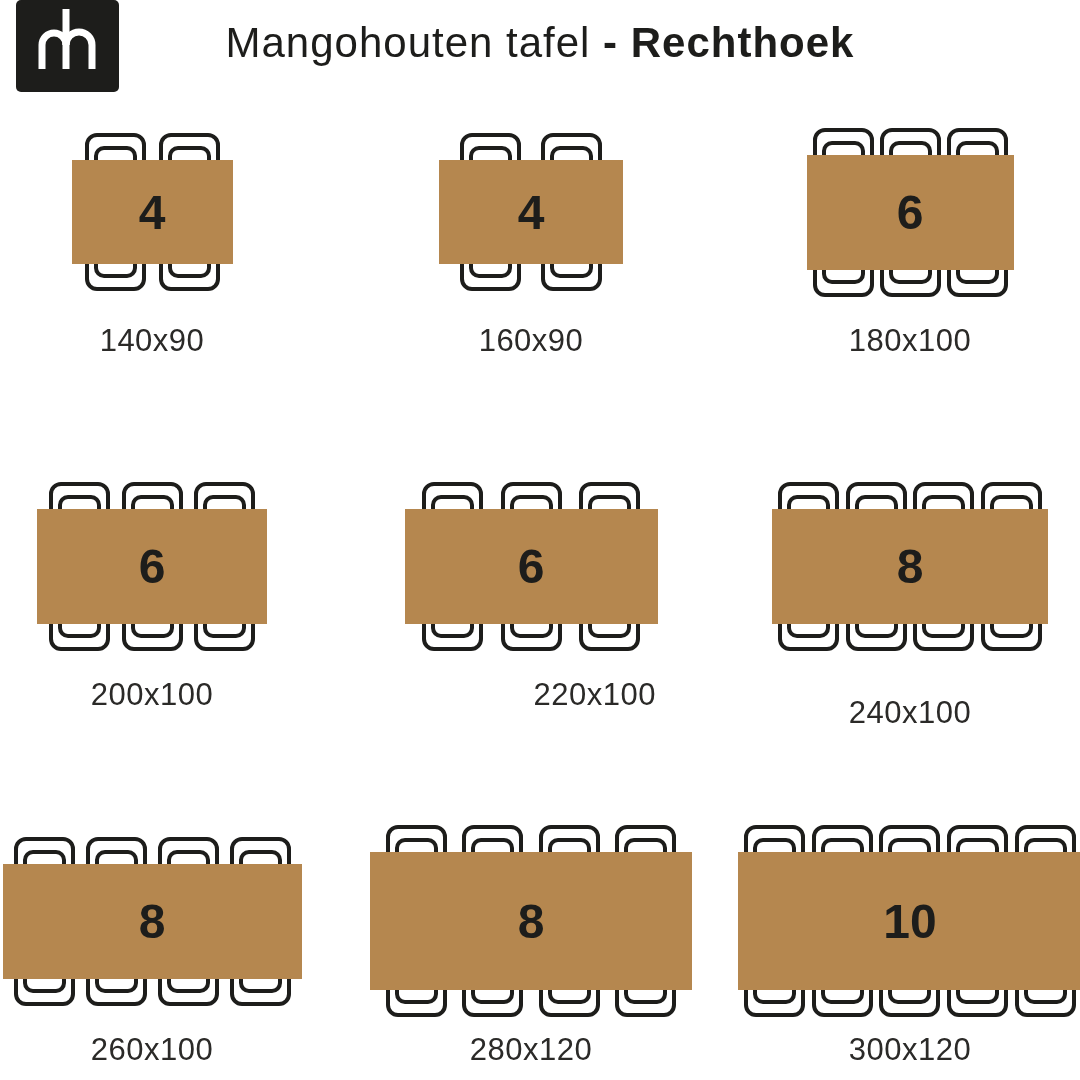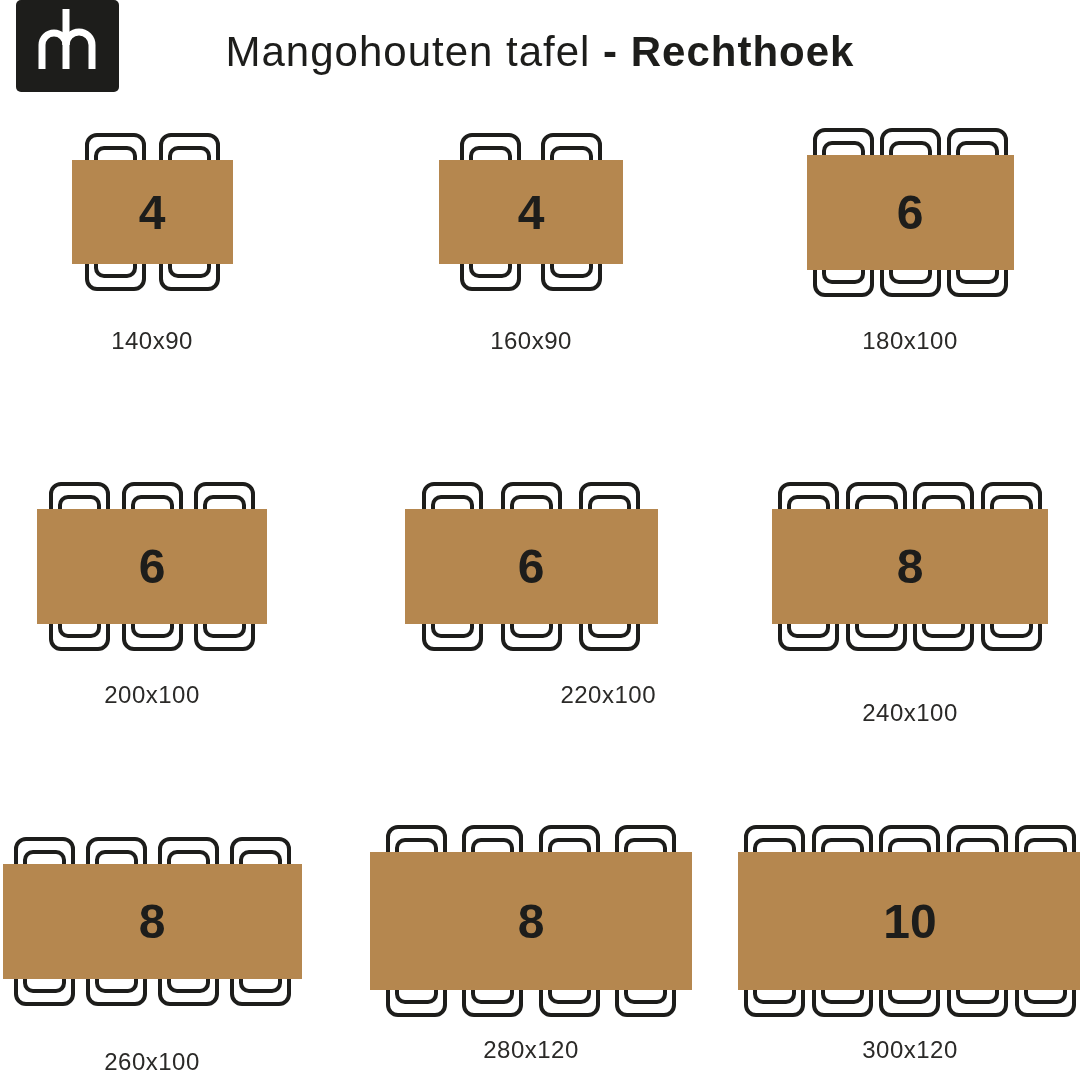--- a/index.html
+++ b/index.html
@@ -9,21 +9,21 @@
     font-family:"Liberation Sans", sans-serif;
   }
   
   .logo {
     position:absolute; left:16px; top:0; width:103px; height:92px;
     background:var(--line); border-radius:5px;
     display:flex; align-items:center; justify-content:center;
   }
   .logo svg { width:103px; height:91px; }
   h1 {
-    position:absolute; left:0; right:0; top:12px; margin:17px;
+    position:absolute; left:0; right:0; top:12px; margin:8px;
     text-align:center; font-size:42px; line-height:46px; font-weight:400;
     color:var(--line); letter-spacing:1px; white-space:nowrap;
   }
   h1 .bold { font-weight:700; }
   
   .tile { position:absolute; }
   .chair-row {
     position:absolute; left:0; right:0; z-index:1;
     display:flex; justify-content:space-evenly;
   }
@@ -40,21 +40,21 @@
   }
   .row-top .chair-inner { top:9px; }
   .row-bottom .chair-inner { bottom:9px; }
   .tabletop {
     position:absolute; z-index:2; background:var(--table);
     display:flex; align-items:center; justify-content:center;
   }
   .seats { font-weight:700; font-size:48px; color:var(--line); }
   .dim-label {
     position:absolute; width:250px; text-align:center;
-    font-size:24px; line-height:34px; color:var(--dim); letter-spacing:0.5px;
+    font-size:31px; line-height:34px; color:var(--dim); letter-spacing:0.5px;
   }
 </style>
 </head>
 <body>
 
 <div class="canvas" style="--bg: #FFFFFF; --table: #B5874F; --line: #1D1D1B; --dim: #2B2A28;">
 
   <div class="logo">
     <svg viewBox="0 0 103 91" fill="none" stroke="#FFFFFF" stroke-width="7">
       <path d="M26 68 V44 A12 12 0 0 1 50 44"></path>
@@ -254,21 +254,21 @@
             <div class="chair-inner"></div>
           </div>
           <div class="chair">
             <div class="chair-inner"></div>
           </div>
           <div class="chair">
             <div class="chair-inner"></div>
           </div>
         </div>
       </div>
-      <div class="dim-label" style="left: 27px; top: 1033px; margin-top: 12px;">260x100</div>
+      <div class="dim-label" style="left: 27px; top: 1033px;">260x100</div>
       <div class="tile" style="left: 370px; top: 825px; width: 322px; height: 192px;">
         <div class="chair-row row-top" style="height: 52px;">
           <div class="chair">
             <div class="chair-inner"></div>
           </div>
           <div class="chair">
             <div class="chair-inner"></div>
           </div>
           <div class="chair">
             <div class="chair-inner"></div>

